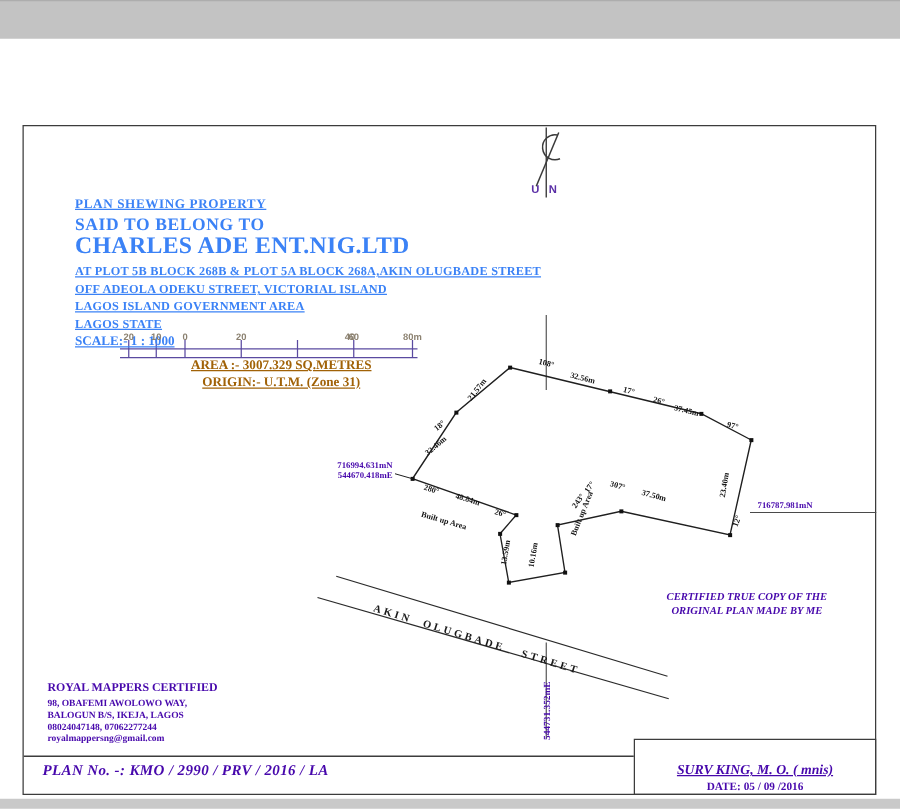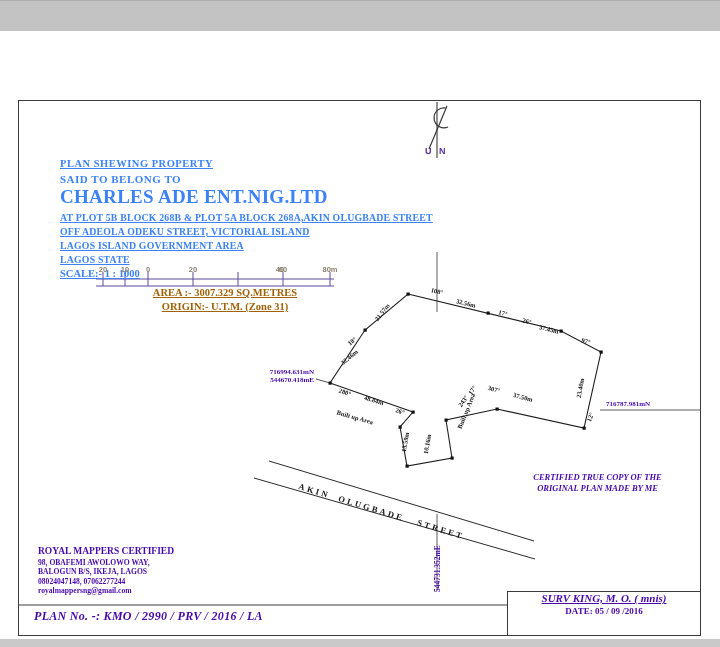--- a/index.html
+++ b/index.html
@@ -7,21 +7,21 @@
     width:720px;height:647px;position:relative;background:#ffffff;
     font-family:"Liberation Serif",serif;overflow:hidden;
   }
   .topbar{position:absolute;left:0;top:0;width:720px;height:30px;background:#c3c3c3;border-top:1px solid #adadad;}
   .botbar{position:absolute;left:0;top:639px;width:720px;height:8px;background:#c9c9c9;}
   .frame{position:absolute;left:18px;top:100px;width:683px;height:536px;border:1.4px solid #3c3c3c;box-sizing:border-box;}
   .svg-layer{position:absolute;left:0;top:0;width:720px;height:647px;}
   
   .hdr{position:absolute;left:60px;top:158px;width:415px;text-align:left;color:#3b82f6;font-weight:bold;}
   .h-sm{font-size:10.5px;height:15px;text-decoration:underline;letter-spacing:.5px;}
-  .h-said{font-size:11px;height:13px;letter-spacing:.5px;}
+  .h-said{font-size:14px;height:13px;letter-spacing:.5px;}
   .h-owner{font-size:19px;height:26px;letter-spacing:.3px;}
   .h-addr{font-size:9.8px;height:14px;text-decoration:underline;letter-spacing:.2px;}
   .h-scale{font-size:10.5px;height:14px;text-decoration:underline;}
   .area-blk{position:absolute;left:25px;top:287px;width:400px;text-align:center;color:#a16207;font-weight:bold;}
   .a-line{font-size:10.5px;height:14px;text-decoration:underline;}
   
   .tick-label{position:absolute;top:0;transform:translateX(-50%);font-size:7.5px;color:#8b8170;font-weight:bold;font-family:"Liberation Sans",sans-serif;}
   .ticks-wrap{position:absolute;left:0;top:265px;width:720px;height:10px;}
   
   .dims-wrap{position:absolute;left:0;top:0;width:720px;height:647px;pointer-events:none;}
@@ -37,21 +37,21 @@
   
   .certified{position:absolute;left:505px;top:472px;width:185px;text-align:center;color:#4708ac;
     font-weight:bold;font-style:italic;font-size:8.5px;line-height:1.35;}
   
   .firm{position:absolute;left:38px;top:546px;color:#4708ac;font-weight:bold;line-height:1.25;}
   .firm-name{font-size:9.5px;}
   .firm-line{font-size:7.6px;}
   .plan-no{position:absolute;left:34px;top:609px;color:#4708ac;font-weight:bold;font-style:italic;font-size:12px;letter-spacing:.3px;}
   
   .surv-box{position:absolute;left:507px;top:591px;width:194px;height:45px;border:1.2px solid #3c3c3c;
-    box-sizing:border-box;text-align:center;color:#4708ac;font-weight:bold;padding-top:0;}
+    box-sizing:border-box;text-align:center;color:#4708ac;font-weight:bold;padding-top:18px;}
   .surv-name{font-size:11px;font-style:italic;text-decoration:underline;height:14px;}
   .surv-title{font-size:9px;height:11px;}
   .surv-date{font-size:9px;height:11px;}
 </style>
 </head>
 <body>
 
 <div class="topbar"></div>
 <div class="botbar"></div>
 

